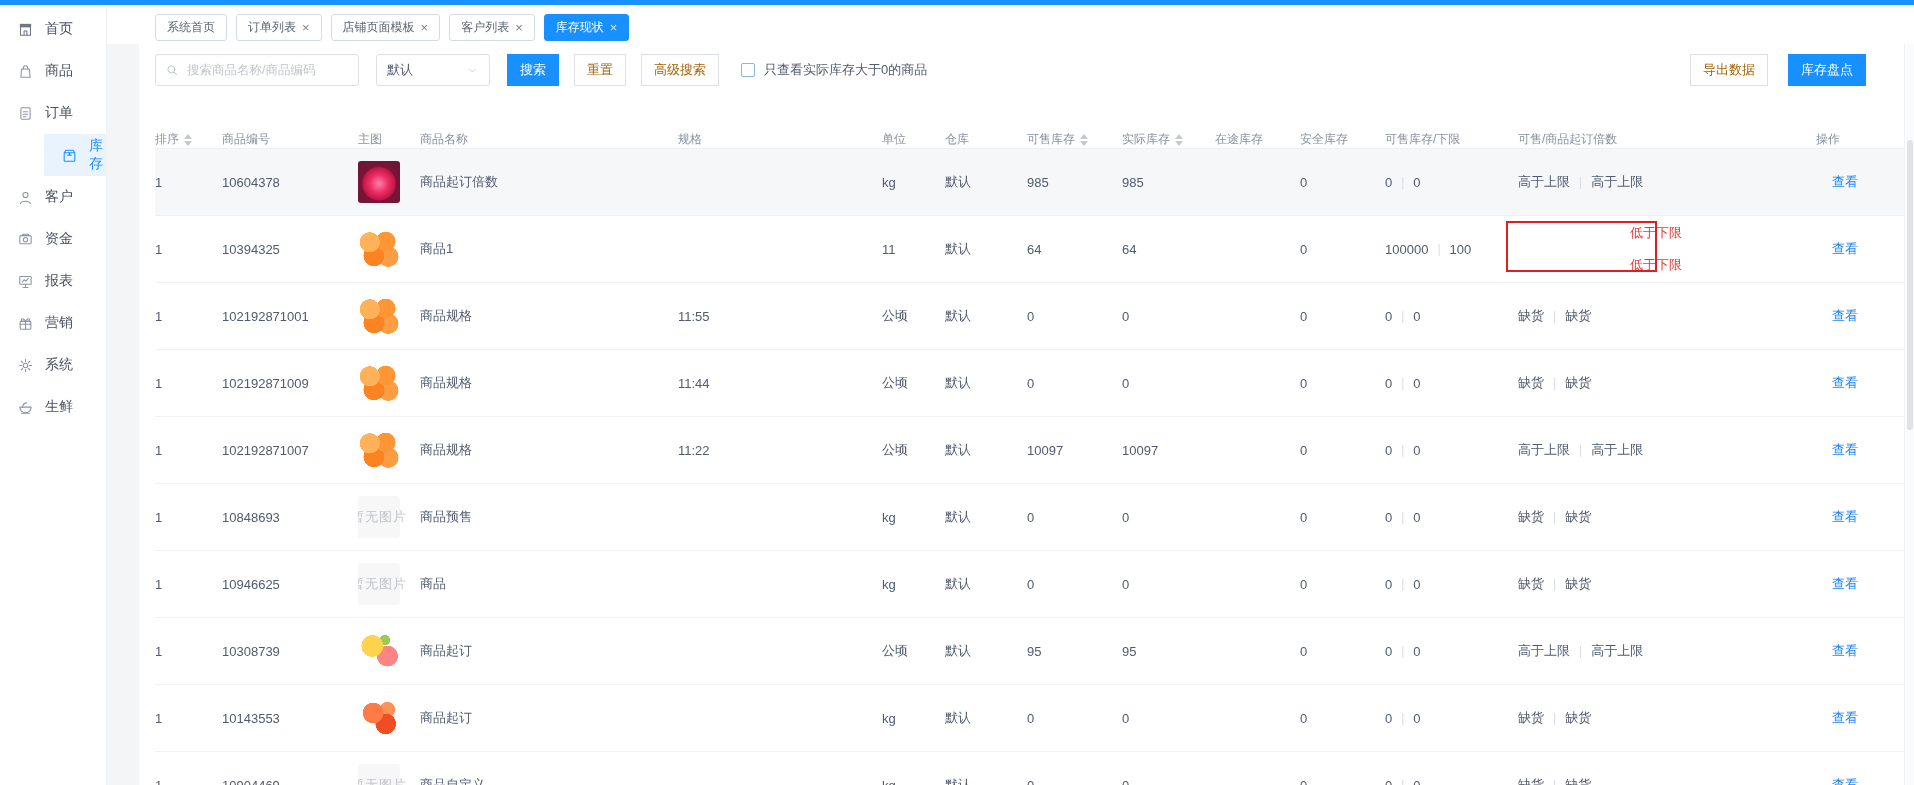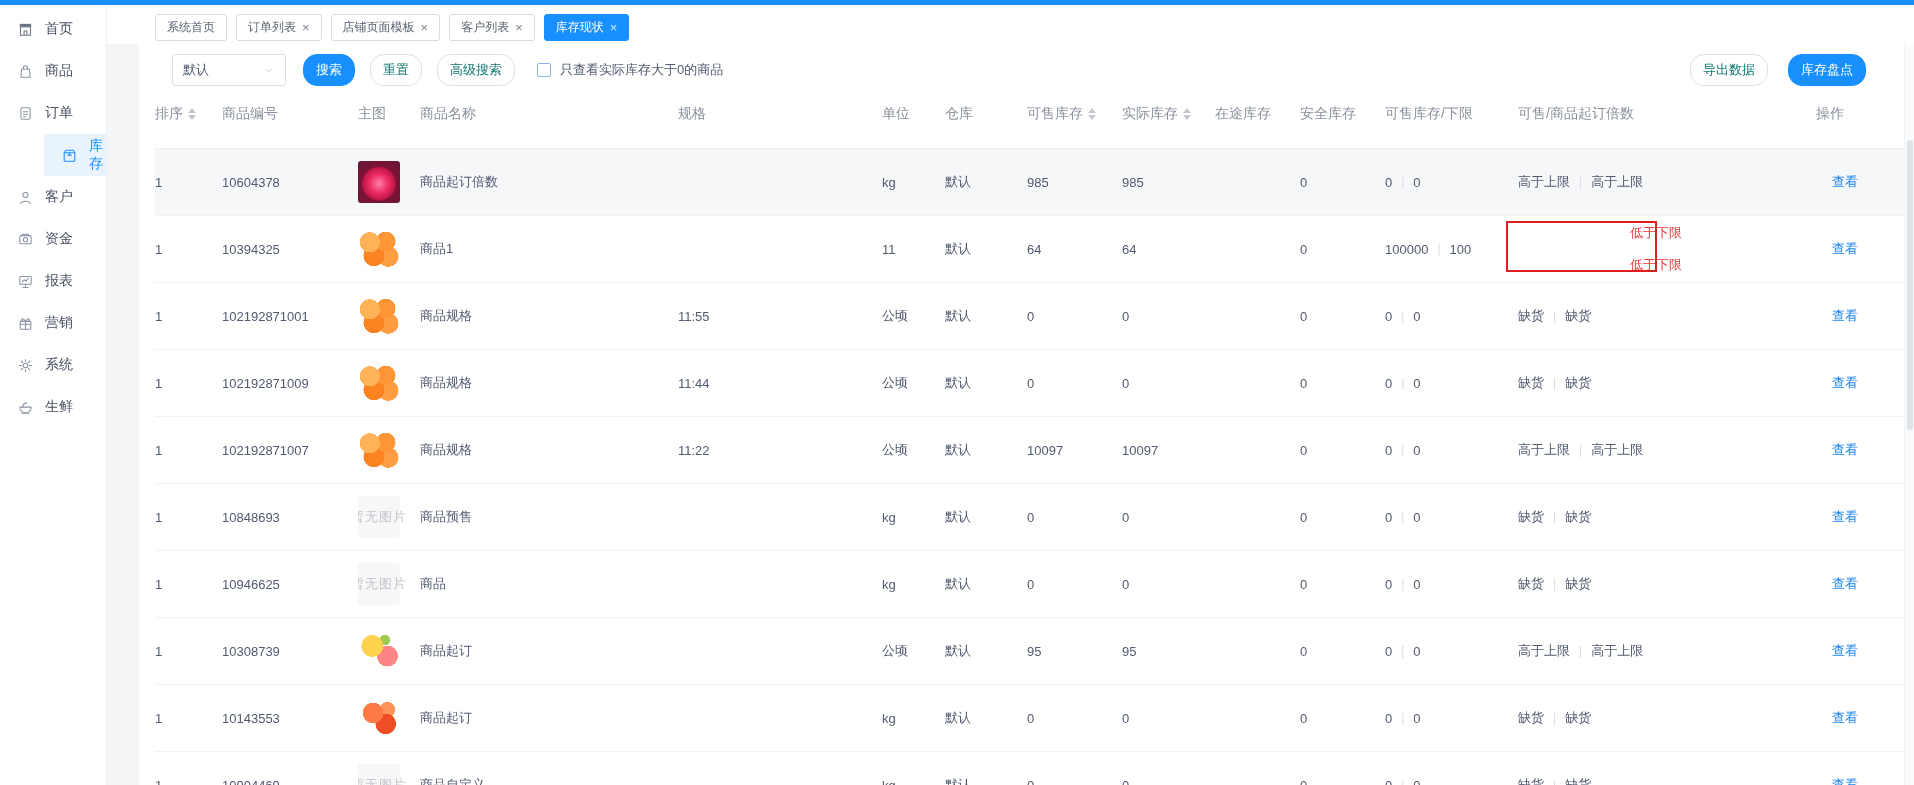--- a/index.html
+++ b/index.html
@@ -30,31 +30,31 @@
   
   .toolbar{position:absolute;top:10px;left:16px;right:16px;height:32px;display:flex;align-items:center;}
   .search-box{width:204px;height:32px;box-sizing:border-box;border:1px solid #dcdfe6;border-radius:3px;
       display:flex;align-items:center;padding:0 9px;gap:6px;background:#fff;}
   .search-box .ico{width:14px;height:14px;color:#b9bfc7;}
   .search-box input{border:none;outline:none;flex:1;font-size:12.5px;color:#515a6e;min-width:0;background:transparent;font-family:inherit;}
   .search-box input::placeholder{color:#c0c4cc;}
   .select{margin-left:17px;width:114px;height:32px;box-sizing:border-box;border:1px solid #dcdfe6;border-radius:3px;
       display:flex;align-items:center;justify-content:space-between;padding:0 10px;font-size:13px;color:#515a6e;cursor:pointer;background:#fff;}
   .select .ico{width:13px;height:13px;color:#c0c4cc;}
-  .btn{height:32px;box-sizing:border-box;border-radius:14px;font-size:13px;display:inline-flex;align-items:center;justify-content:center;
+  .btn{height:32px;box-sizing:border-box;border-radius:0;font-size:13px;display:inline-flex;align-items:center;justify-content:center;
       cursor:pointer;font-family:inherit;padding:0 12px;}
   .btn-primary{background:var(--primary,#1890ff);color:#fff;border:1px solid var(--primary,#1890ff);}
-  .btn-plain{background:#fff;color:#0f766e;border:1px solid #dcdfe6;}
+  .btn-plain{background:#fff;color:#a16207;border:1px solid #dcdfe6;}
   .m17{margin-left:17px;} .m15{margin-left:15px;}
   .cb-wrap{margin-left:22px;display:flex;align-items:center;gap:9px;font-size:13px;color:#515a6e;cursor:pointer;}
   .checkbox{width:14px;height:14px;box-sizing:border-box;border:1px solid #8cb4e2;border-radius:2px;background:#fff;flex:none;}
   .toolbar-right{position:absolute;right:48px;top:10px;display:flex;gap:20px;}
   
   .table{position:absolute;top:61px;left:16px;right:0;bottom:0;}
-  .thead{display:flex;height:43px;align-items:flex-start;color:#8a919c;font-size:14px;border-bottom:1px solid #eef0f3;}
+  .thead{display:flex;height:43px;align-items:flex-end;color:#8a919c;font-size:12px;border-bottom:1px solid #eef0f3;}
   .cell{flex:none;box-sizing:border-box;padding-right:6px;display:flex;align-items:center;overflow:hidden;white-space:nowrap;}
   .c0{width:67px}.c1{width:136px}.c2{width:62px}.c3{width:258px}.c4{width:204px}.c5{width:63px}.c6{width:82px}
   .c7{width:95px}.c8{width:93px}.c9{width:85px}.c10{width:85px}.c11{width:133px}.c12{width:282px}.c13{width:100px}
   .thead .c13{padding-left:16px;}
   .row{display:flex;align-items:center;height:66px;border-bottom:1px solid #f0f1f3;font-size:13px;color:#515a6e;}
   .row.hl{background:#f6f7f9;}
   .sorters{display:inline-flex;flex-direction:column;gap:2px;margin-left:5px;}
   .s-up{width:0;height:0;border-left:4px solid transparent;border-right:4px solid transparent;border-bottom:5px solid #c5c9cf;}
   .s-dn{width:0;height:0;border-left:4px solid transparent;border-right:4px solid transparent;border-top:5px solid #c5c9cf;}
   .sep{color:#d9dce1;margin:0 9px;font-size:12px;}
@@ -207,20 +207,29 @@
       </div>
       <div class="tab active" data-name="nav-tab-4">
         <span class="tab-label" data-name="tab-label">库存现状</span>
         <span class="tab-close" data-name="tab-close-icon">×</span>
       </div>
     </div>
   <div class="gutter" data-name="content-gutter"></div>
 
   <div class="card" data-name="content-card">
     <div class="toolbar" data-name="toolbar">
+      <div class="search-box" data-name="search-input-wrap">
+        <span class="ico" data-name="search-icon">
+            <svg viewBox="0 0 24 24">
+              <circle cx="11" cy="11" r="6"></circle>
+              <path d="M15.6 15.6L20 20"></path>
+            </svg>
+          </span>
+        <input type="text" data-name="search-input" placeholder="搜索商品名称/商品编码" style="">
+      </div>
       <div class="select" data-name="warehouse-select">
         <span data-name="warehouse-select-value">默认</span>
         <span class="ico" data-name="chevron-down-icon">
             <svg viewBox="0 0 24 24">
               <path d="M6.5 9.5l5.5 5.5 5.5-5.5"></path>
             </svg>
           </span>
       </div>
       <button class="btn btn-primary m17" data-name="search-button">搜索</button>
       <button class="btn btn-plain m15" data-name="reset-button">重置</button>

